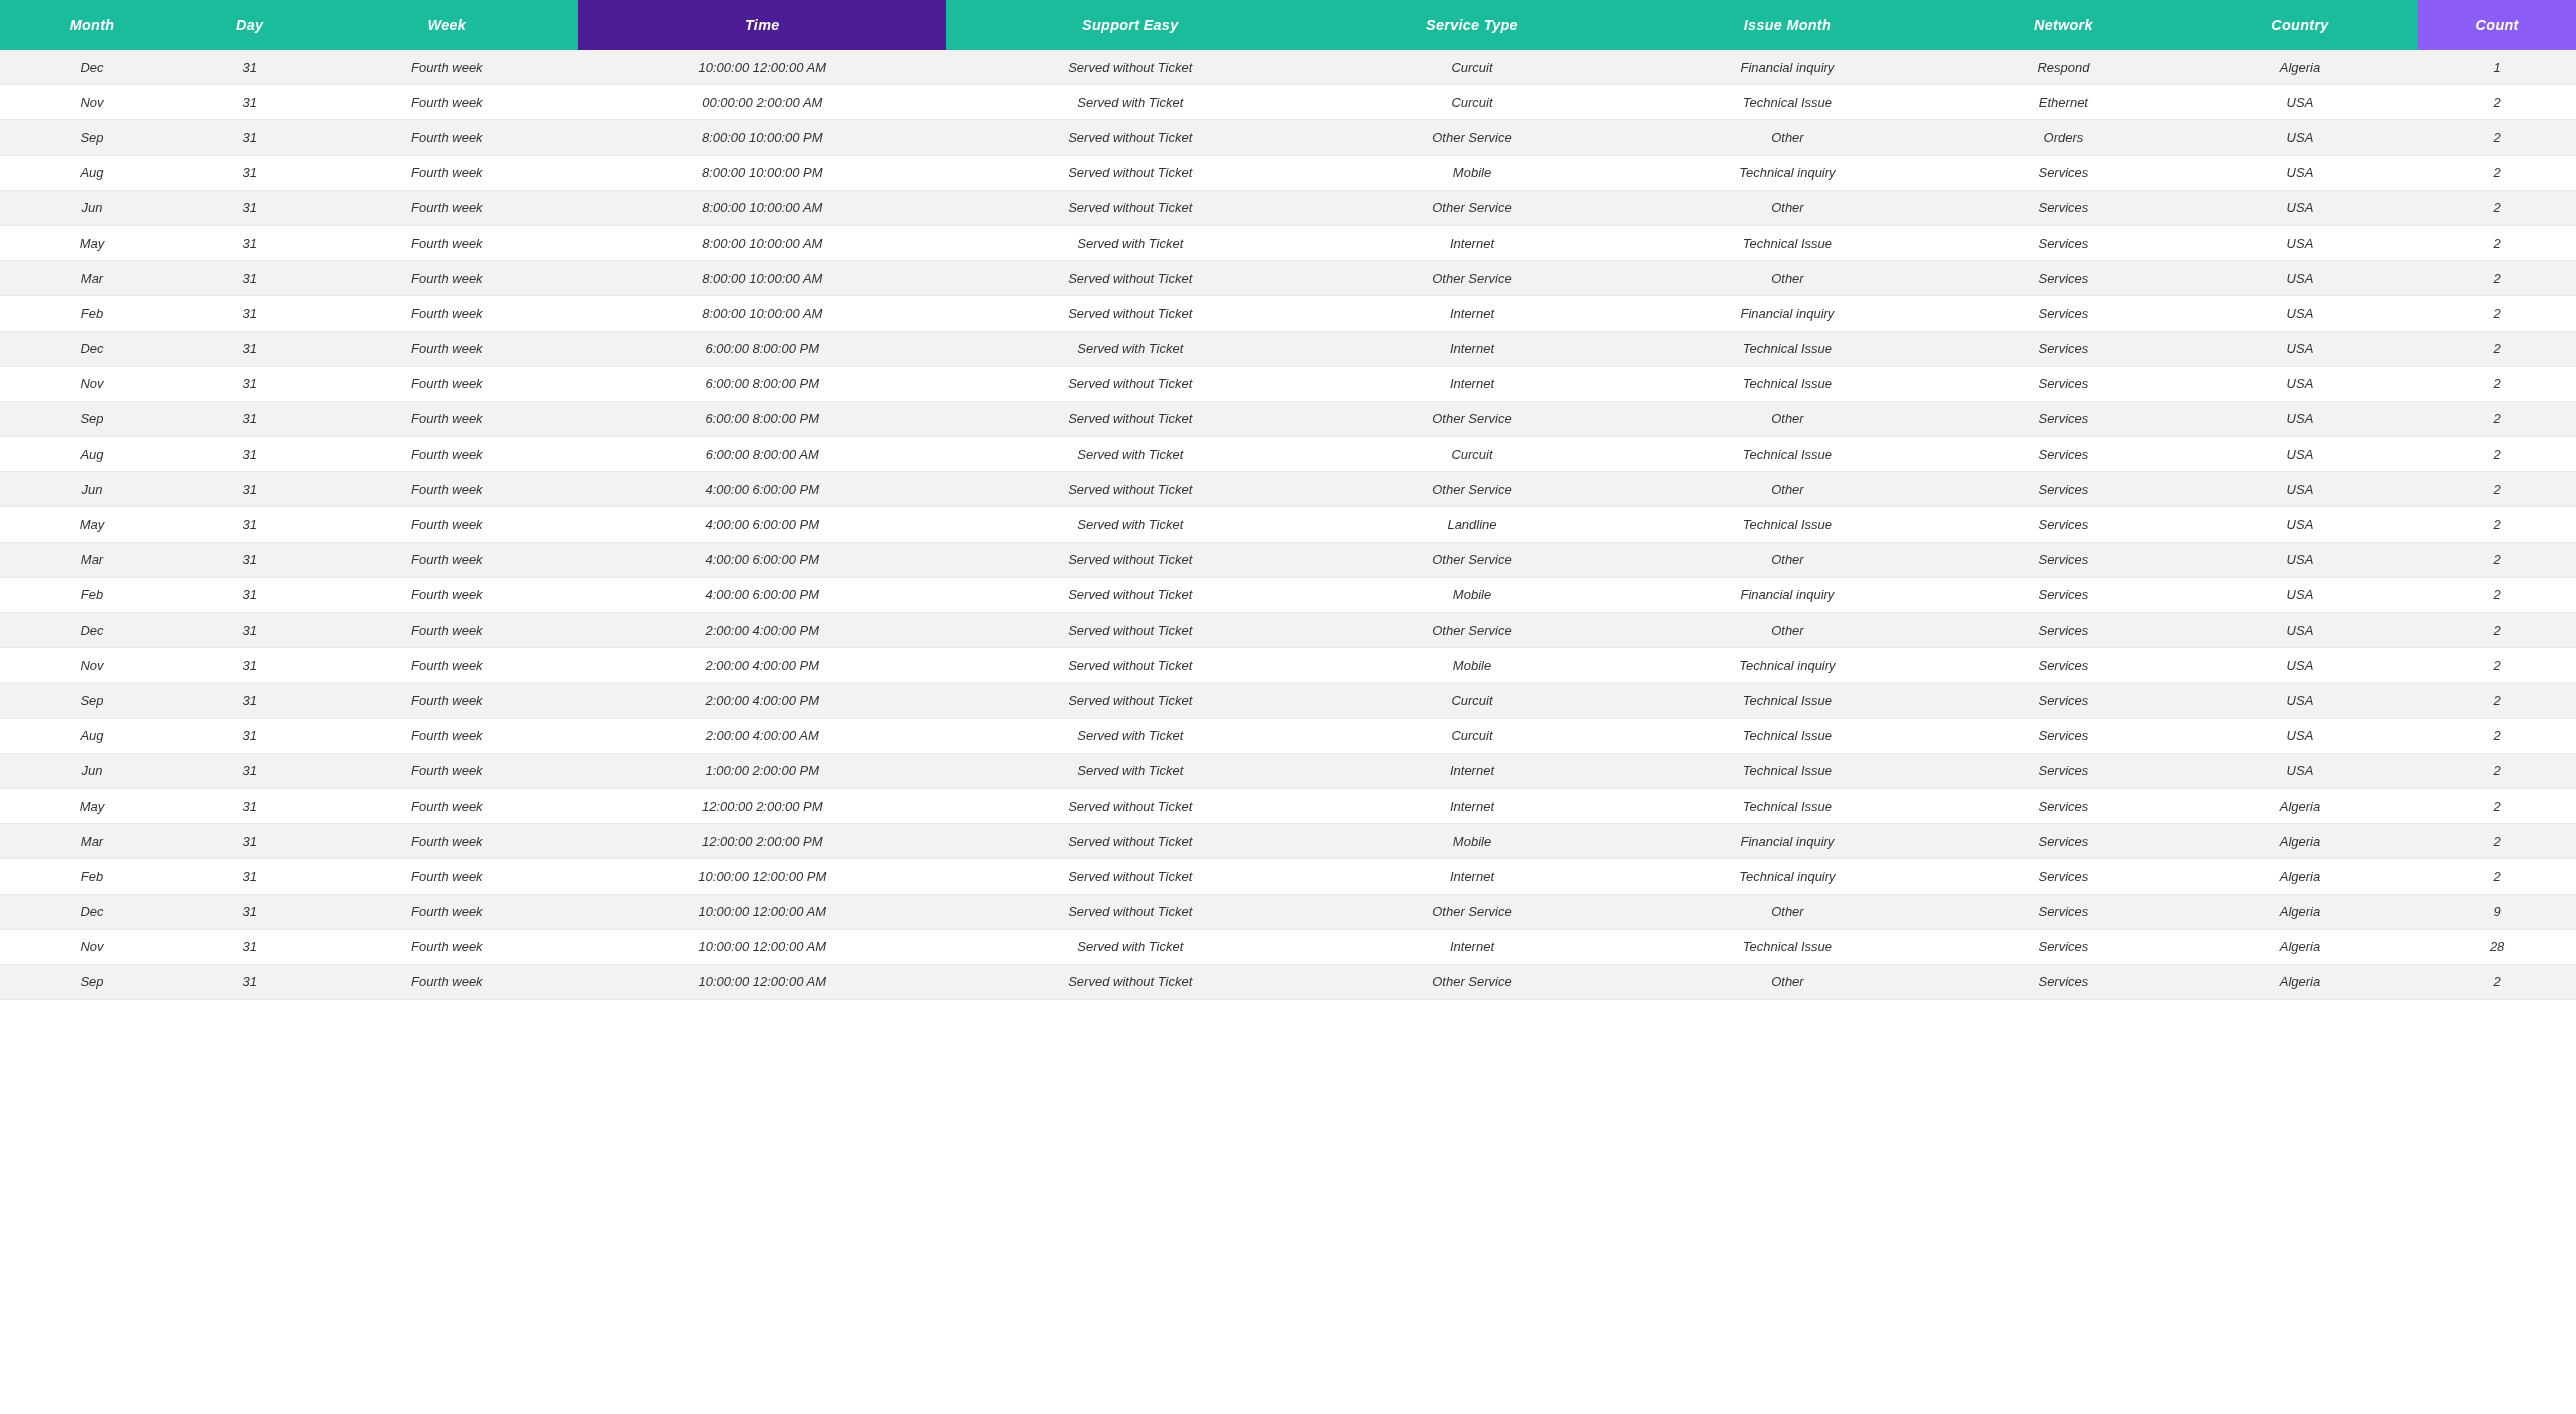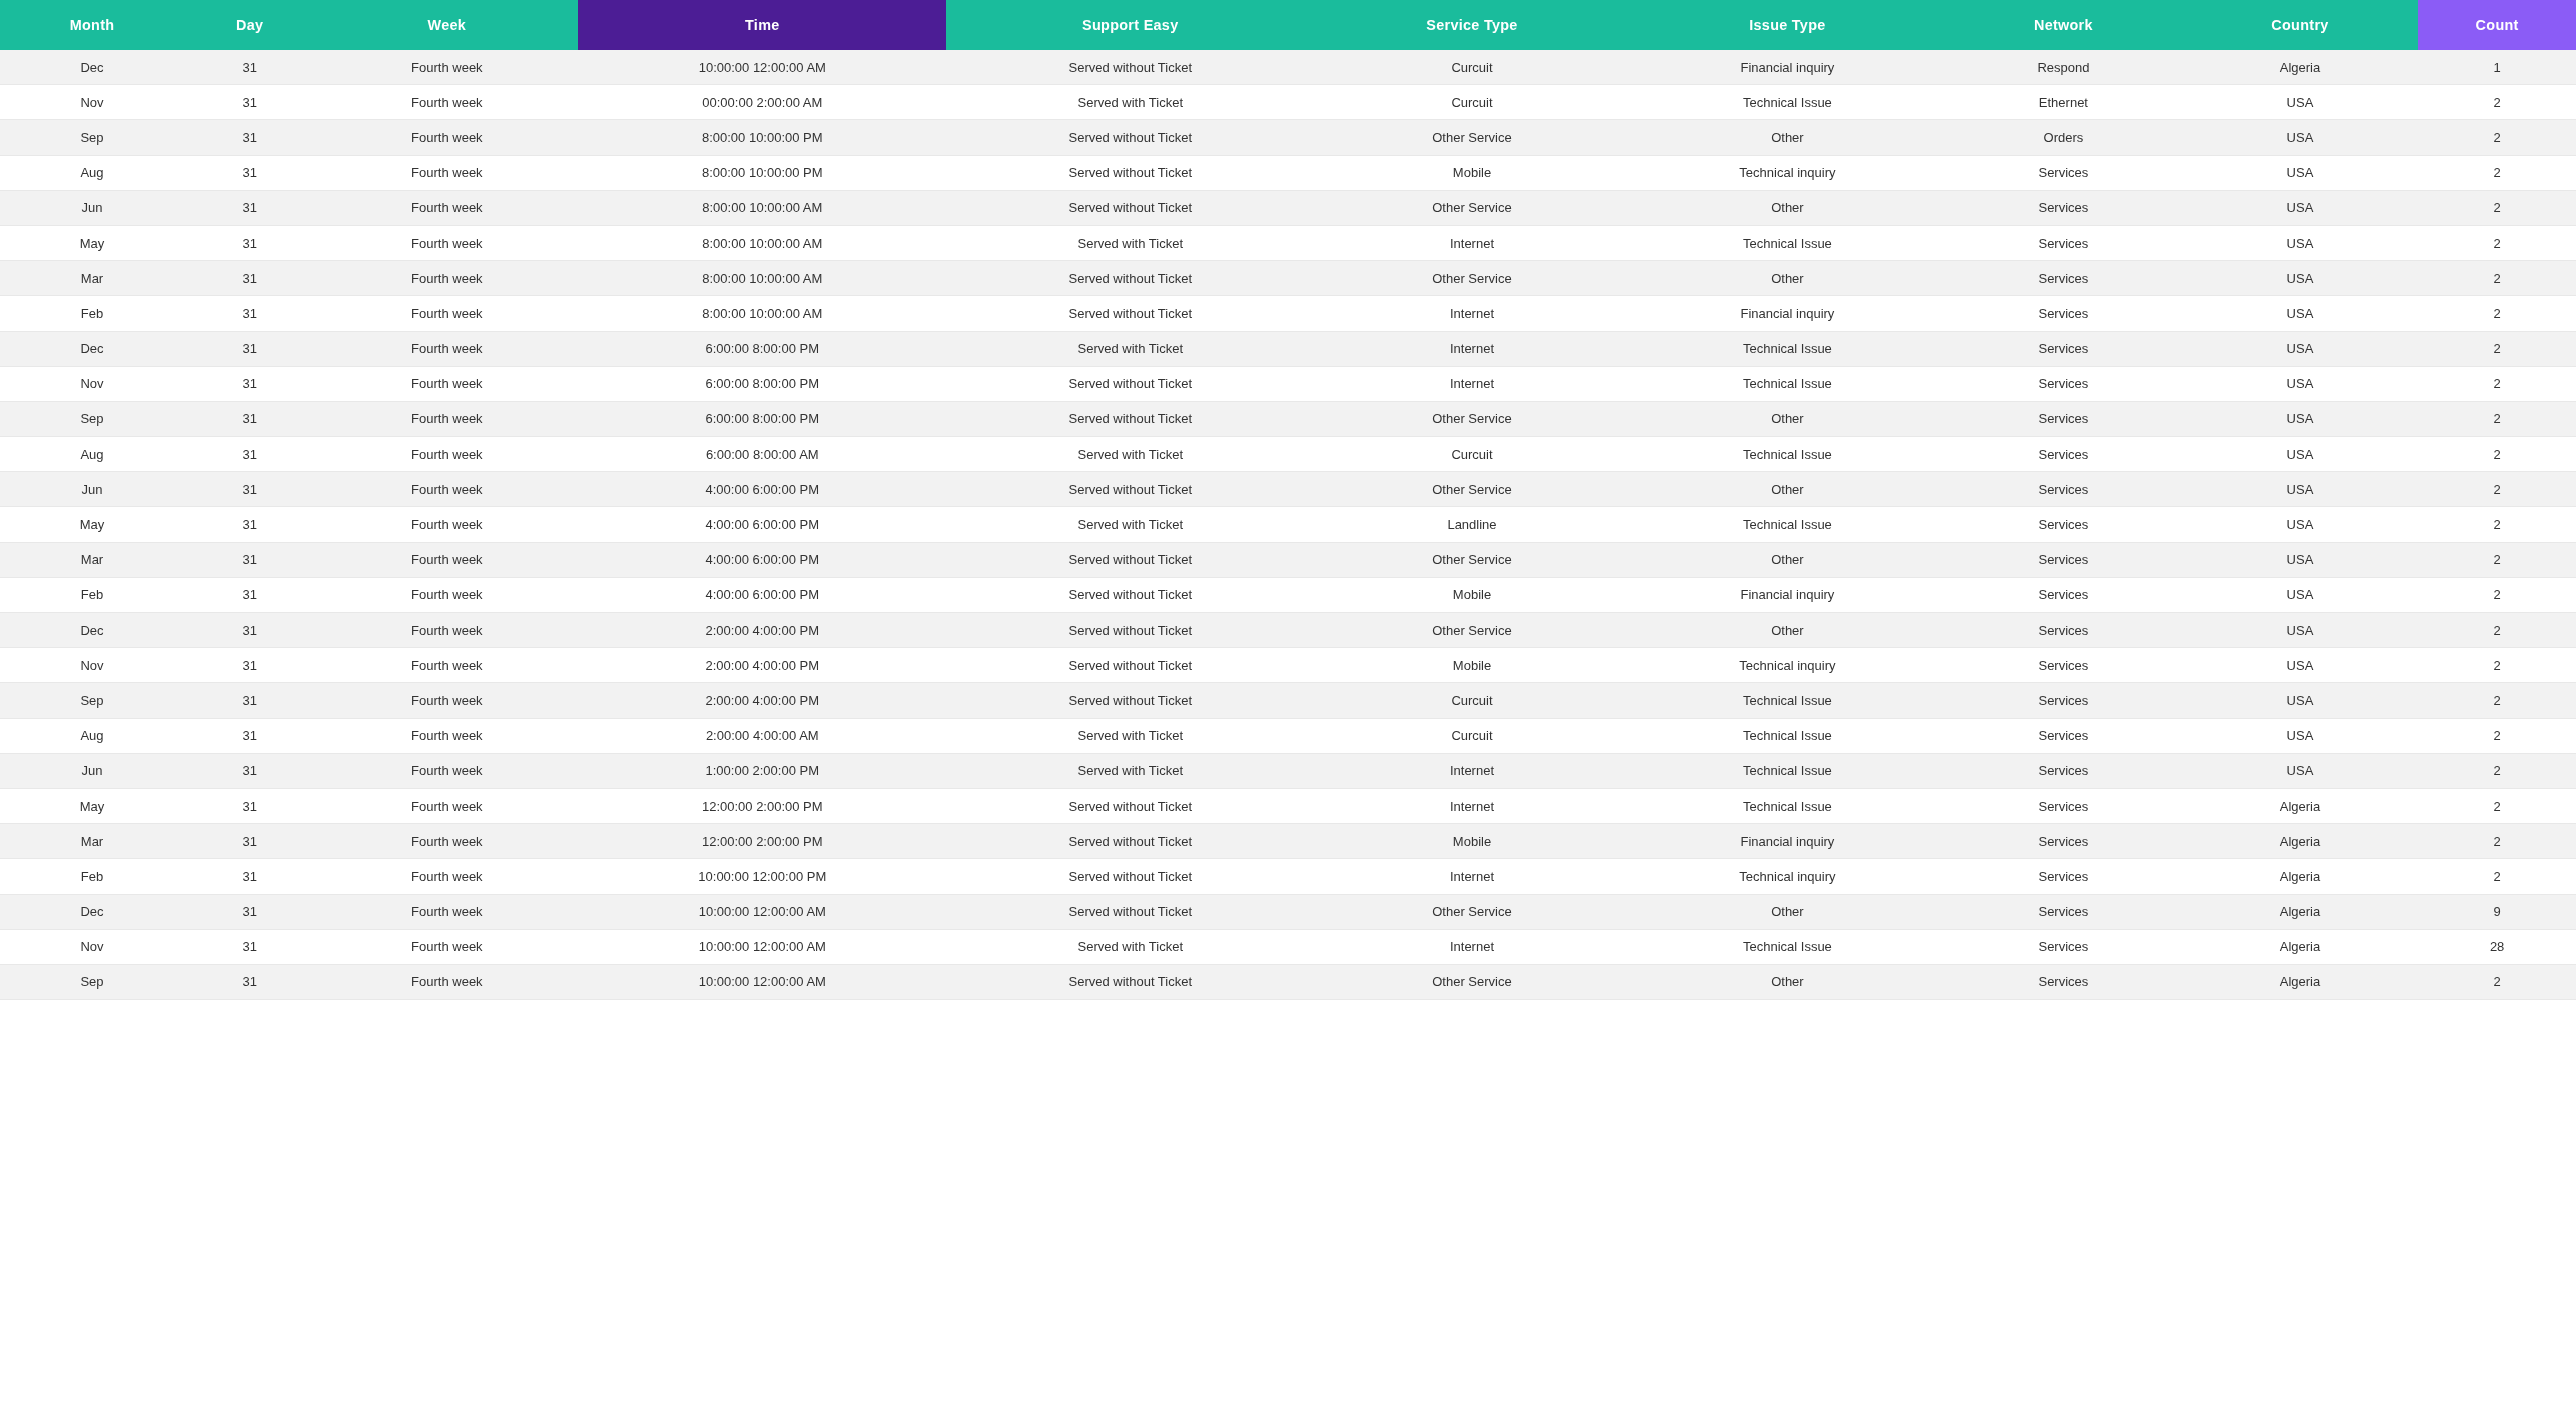--- a/index.html
+++ b/index.html
@@ -11,20 +11,21 @@
     body {
       font-family: Arial, sans-serif;
       font-size: 13.4px;
       background: #fff;
       overflow-x: hidden;
     }
 
     .table-container {
       width: 100%;
       overflow-x: auto;
+      font-style: italic;
     }
 
     table {
       width: 100%;
       border-collapse: collapse;
       table-layout: fixed;
     }
 
     thead tr {
       background: #6c3483;
@@ -118,21 +119,21 @@
         <col>
     </colgroup>
     <thead>
       <tr>
         <th>Month</th>
         <th>Day</th>
         <th>Week</th>
         <th>Time</th>
         <th>Support Easy</th>
         <th>Service Type</th>
-        <th>Issue Type</th>
+        <th>Issue Month</th>
         <th>Network</th>
         <th>Country</th>
         <th>Count</th>
       </tr>
     </thead>
     <tbody id="table-body">
     <tr>
           <td>Dec</td>
           <td>31</td>
           <td>Fourth week</td>

